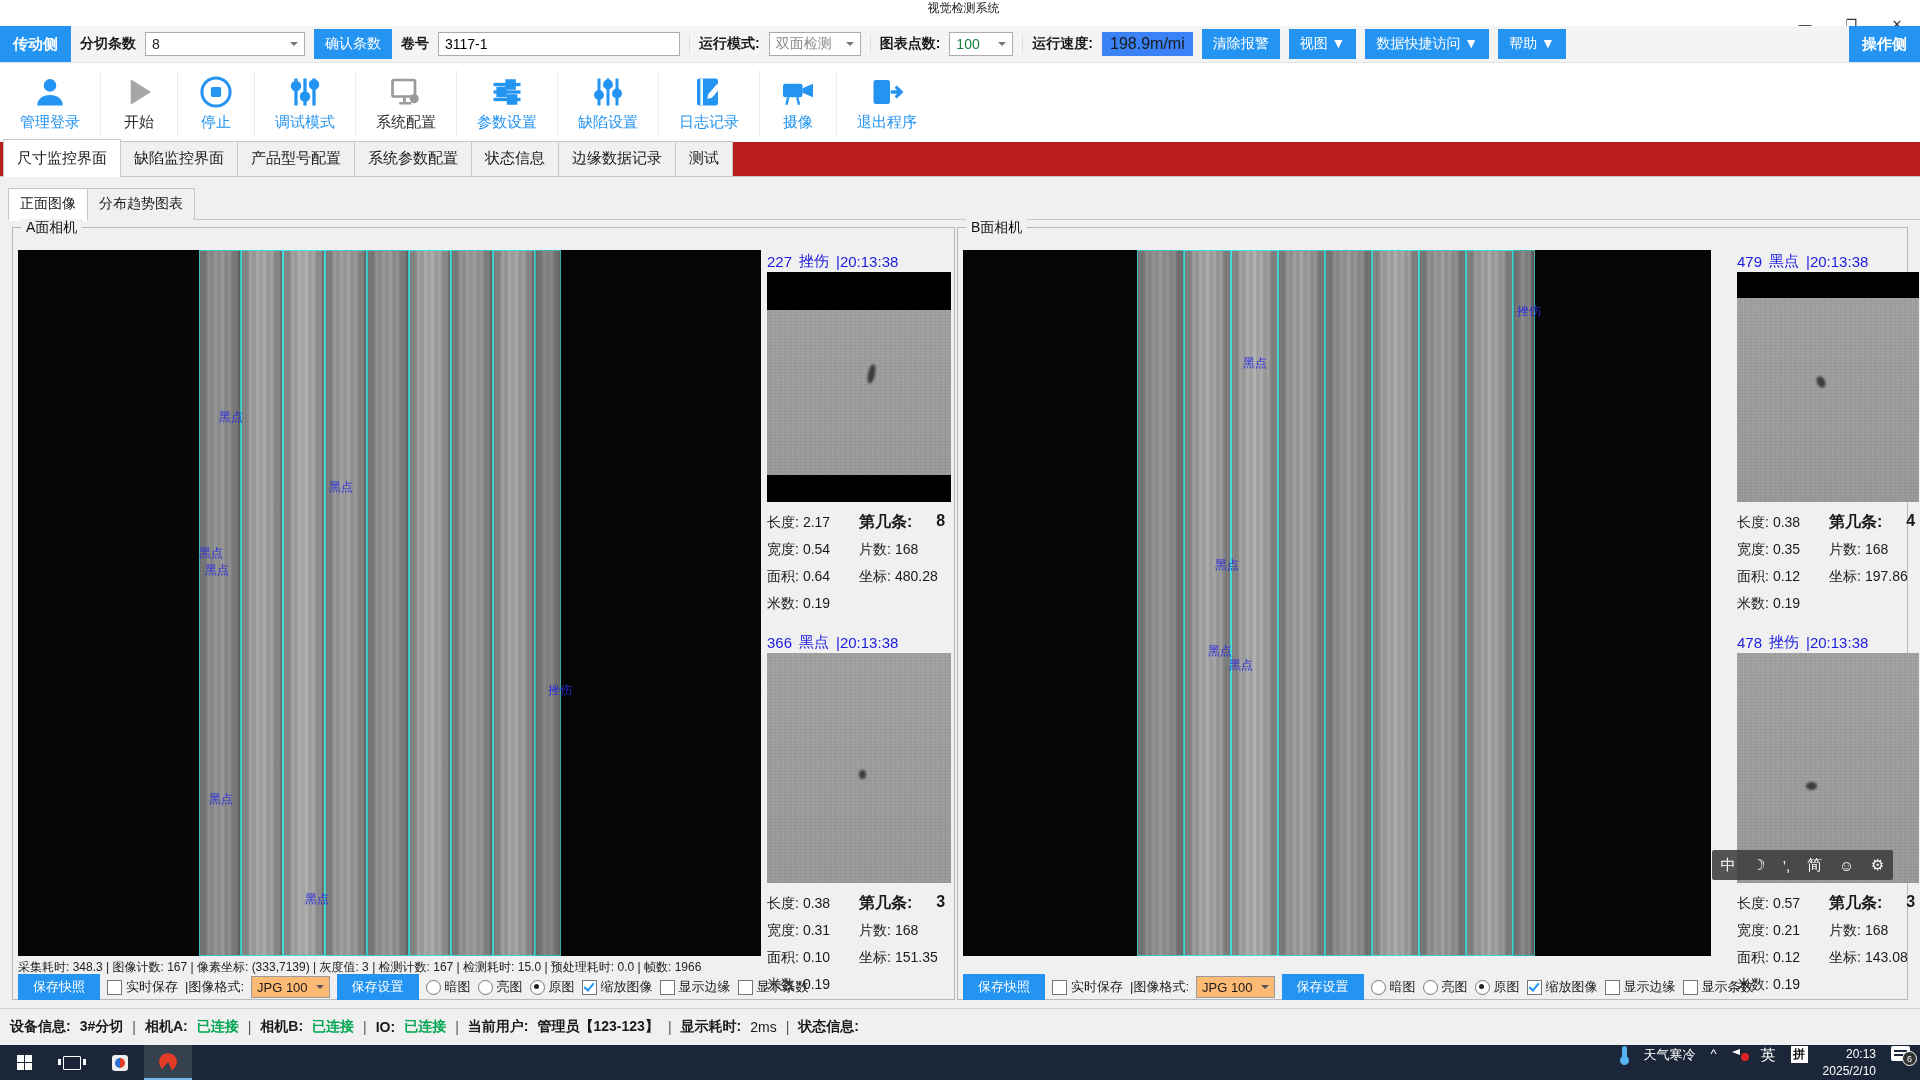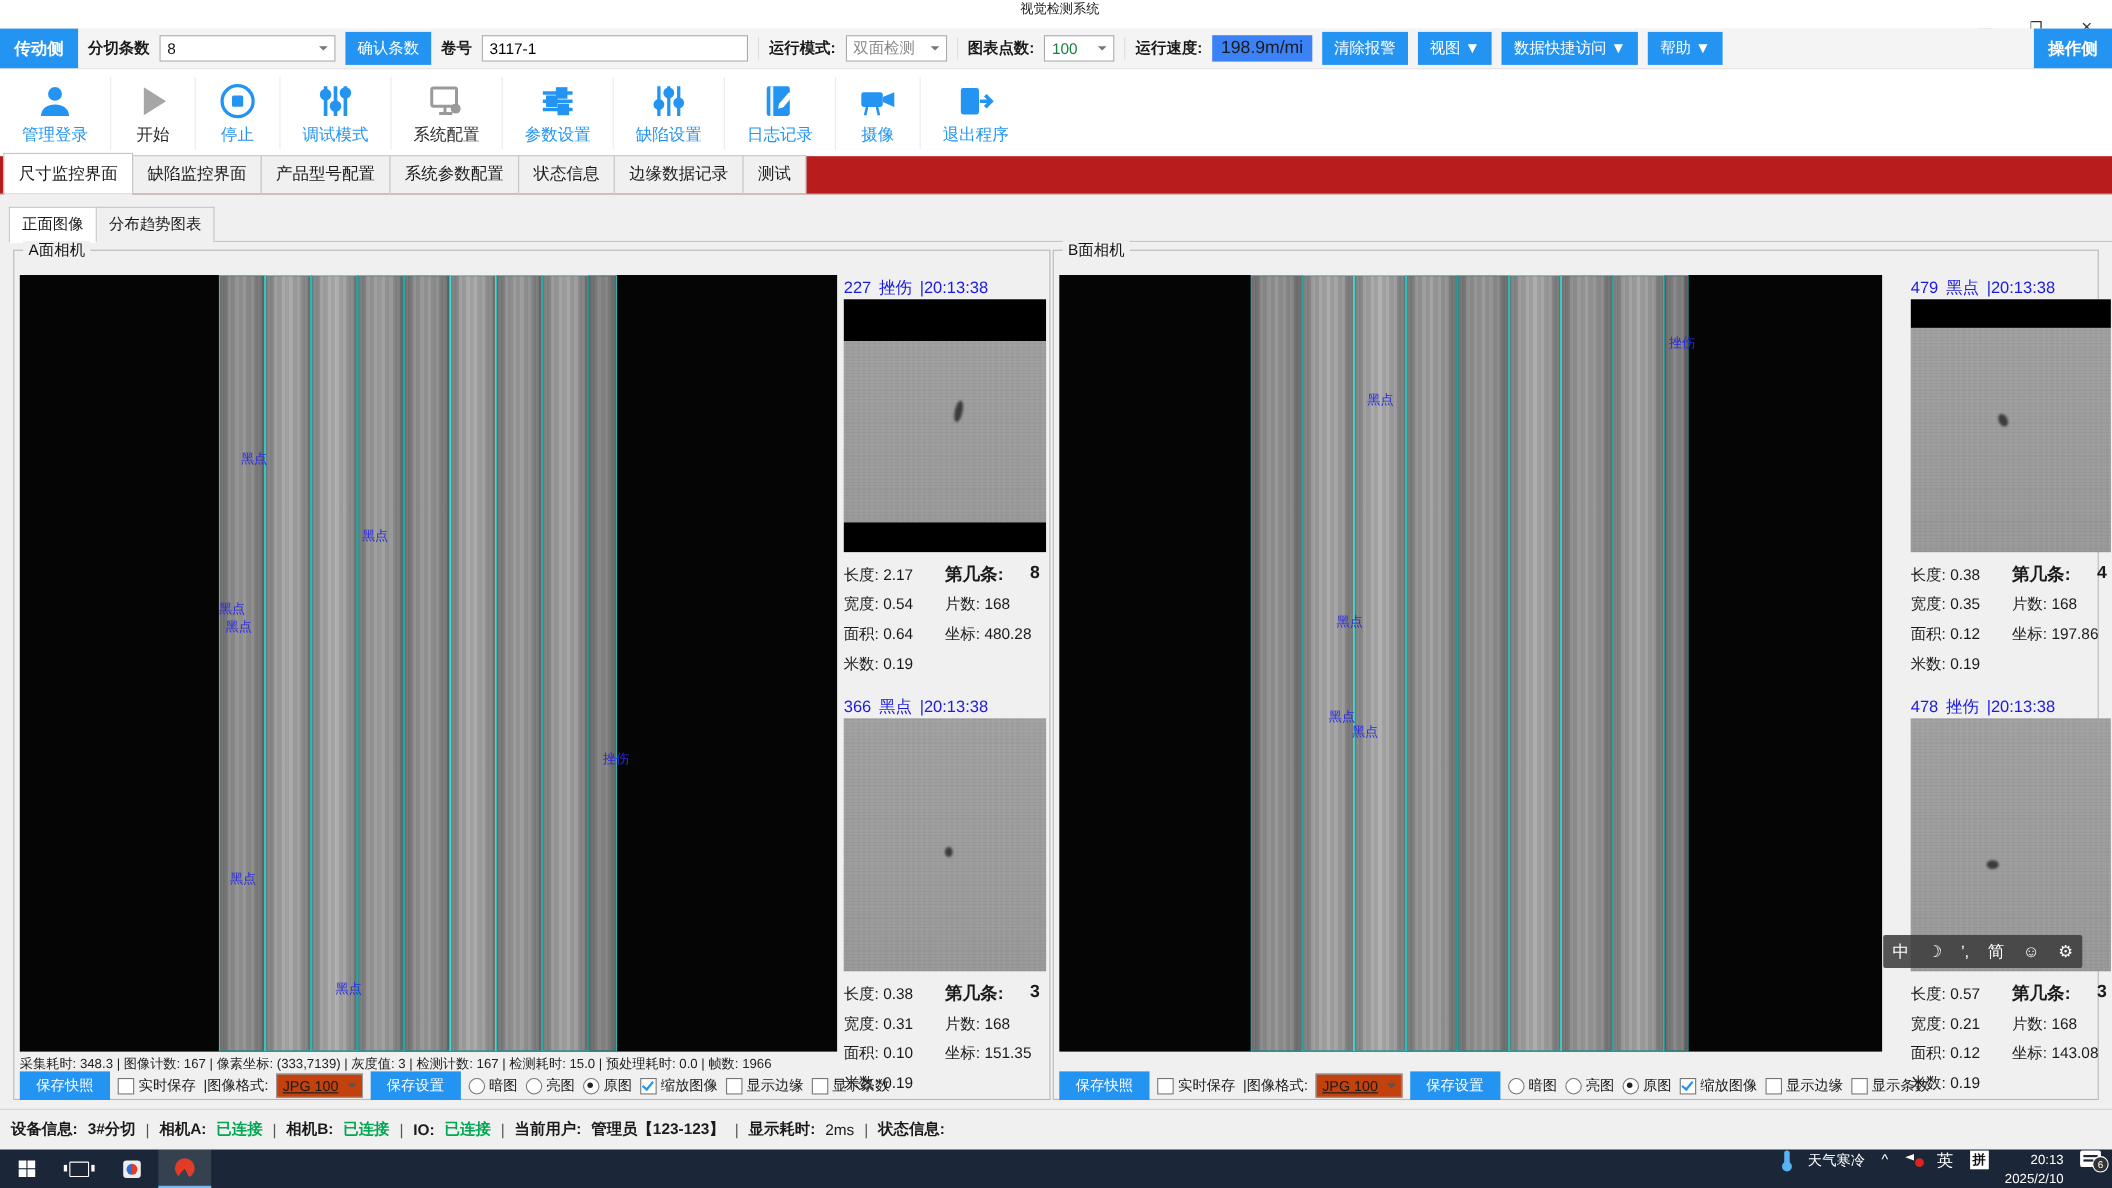--- a/index.html
+++ b/index.html
@@ -112,22 +112,22 @@
   .cam-controls{position:absolute;left:5px;top:748px;height:22px;display:flex;align-items:center;gap:7px;
                 font-size:13px;white-space:nowrap;}
   .small-btn{background:#2494f2;color:#fff;border:none;font-size:13px;padding:4px 15px;
              font-family:"Liberation Sans",sans-serif;cursor:default;}
   .cb{width:13px;height:13px;border:1px solid #767676;background:#fff;display:inline-block;position:relative;flex:0 0 auto;}
   .cb.checked::after{content:"";position:absolute;left:3px;top:0;width:4px;height:8px;
                      border-right:2px solid #2494f2;border-bottom:2px solid #2494f2;transform:rotate(40deg);}
   .radio{width:13px;height:13px;border:1px solid #767676;border-radius:50%;background:#fff;display:inline-block;position:relative;flex:0 0 auto;}
   .radio.checked::after{content:"";position:absolute;left:3px;top:3px;width:5px;height:5px;border-radius:50%;background:#222;}
   .ctl{display:flex;align-items:center;gap:4px;}
-  .format-dd{border:1px solid #9a9a9a;background:#c2410c;height:20px;display:flex;align-items:center;
-             padding:0 5px;gap:8px;font-size:13px;text-decoration:underline;}
+  .format-dd{border:1px solid #9a9a9a;background:#fdba74;height:20px;display:flex;align-items:center;
+             padding:0 5px;gap:8px;font-size:13px;}
   .format-dd .arrow{width:0;height:0;border-top:4px solid #555;border-left:4px solid transparent;border-right:4px solid transparent;}
 
   
   .statusbar{position:absolute;top:1008px;left:0;right:0;height:37px;background:#f0f0f0;border-top:1px solid #d4d4d4;
              display:flex;align-items:center;gap:9px;padding-left:10px;font-size:14px;box-sizing:border-box;}
   .sb-b{font-weight:bold;}
   .sb-green{color:#00a651;font-weight:bold;}
   .sb-sep{color:#555;}
 
   

